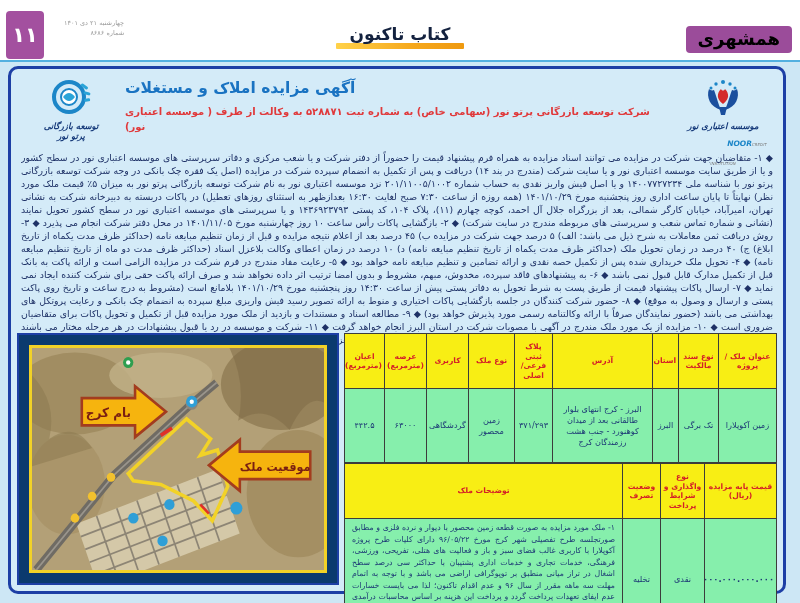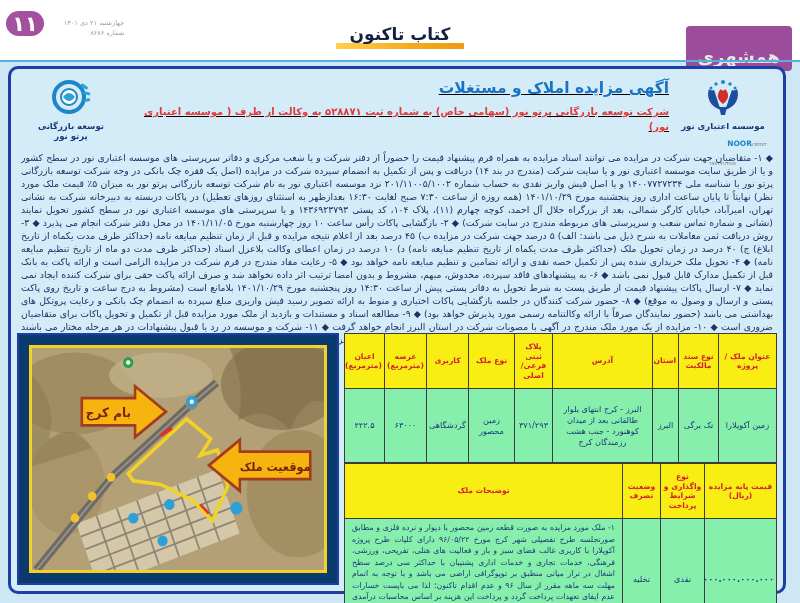--- a/index.html
+++ b/index.html
@@ -1,37 +1,37 @@
 <!DOCTYPE html>
 <html lang="fa"><head>
 <meta charset="utf-8">
 <style>
   html,body{margin:0;padding:0;}
   body{width:800px;height:603px;font-family:"DejaVu Sans",sans-serif;overflow:hidden;}
   .page{position:relative;width:800px;height:603px;background:#cde7f5;}
   
   .topbar{position:absolute;top:0;left:0;width:800px;height:60px;background:#ffffff;}
-  .pagenum{position:absolute;top:11px;left:6px;width:38px;height:25px;background:#a3509f;color:#fff;
-    font-size:21px;font-weight:bold;display:flex;align-items:center;justify-content:center;border-radius:14px;}
+  .pagenum{position:absolute;top:11px;left:6px;width:38px;height:48px;background:#a3509f;color:#fff;
+    font-size:21px;font-weight:bold;display:flex;align-items:center;justify-content:center;border-radius:4px;}
   .datecol{position:absolute;top:18px;left:64px;color:#9a9a9a;font-size:6.5px;line-height:10px;direction:rtl;text-align:right;}
   .section-title-wrap{position:absolute;top:24px;left:0;width:800px;text-align:center;}
   .section-title{display:inline-block;color:#14223f;font-weight:bold;font-size:17px;direction:rtl;}
   .section-underline{width:128px;height:6px;margin:-1px auto 0 auto;background:linear-gradient(90deg,#ffd24a,#f6a81c 60%,#ef9a10);border-radius:1px;}
-  .masthead{position:absolute;top:26px;right:8px;background:#9b4c9a;color:#e5e5e5;font-weight:bold;
-    font-size:18px;padding:20px 12px 4px 12px;border-radius:4px;direction:rtl;letter-spacing:-1px;}
+  .masthead{position:absolute;top:26px;right:8px;background:#9b4c9a;color:#000000;font-weight:bold;
+    font-size:18px;padding:2px 12px 4px 12px;border-radius:4px;direction:rtl;letter-spacing:-1px;}
   .blue-rule{position:absolute;top:60px;left:0;width:800px;height:2px;background:#53b0e0;}
   
   .adbox{position:absolute;top:66px;left:8px;width:778px;height:528px;background:#d4ebf8;
     border:3px solid #1d3fa5;border-radius:10px;box-sizing:border-box;}
   .ad-header{position:absolute;top:4px;left:6px;right:6px;height:76px;display:flex;direction:rtl;align-items:flex-start;}
-  .logo{width:108px;flex:0 0 108px;text-align:center;padding-top:4px;}
+  .logo{width:108px;flex:0 0 108px;text-align:center;padding-top:4px;font-style:italic;}
   .logo .fa{color:#163a7a;font-weight:bold;font-size:8.5px;direction:rtl;}
   .logo .en b{color:#1c86c8;font-size:7.5px;margin-left:48px;}
   .logo .en span{color:#7a7a7a;font-size:4px;}
-  .ad-titles{flex:1;text-align:right;direction:rtl;padding-top:6px;text-decoration:underline;}
+  .ad-titles{flex:1;text-align:left;direction:rtl;padding-top:6px;}
   .ad-title{color:#1a73c2;font-weight:bold;font-size:15.5px;margin-bottom:7px;}
   .ad-sub{color:#e0393b;font-weight:bold;font-size:10px;line-height:15px;}
   .ad-body{position:absolute;top:82px;right:10px;left:10px;height:196px;direction:rtl;text-align:justify;
     color:#1e3166;font-size:9.3px;line-height:13px;overflow:hidden;}
   
   .ad-bottom{position:absolute;bottom:6px;left:6px;right:6px;height:252px;display:flex;direction:rtl;gap:5px;}
   .tablewrap{flex:0 0 432px;display:flex;flex-direction:column;}
   table{border-collapse:collapse;width:432px;table-layout:fixed;direction:rtl;}
   td,th{border:1px solid #3c3c3c;padding:8px 2px;overflow:hidden;}
   .hdr{background:#f8ee14;color:#d42027;font-weight:bold;font-size:7.6px;text-align:center;line-height:9.5px;}

